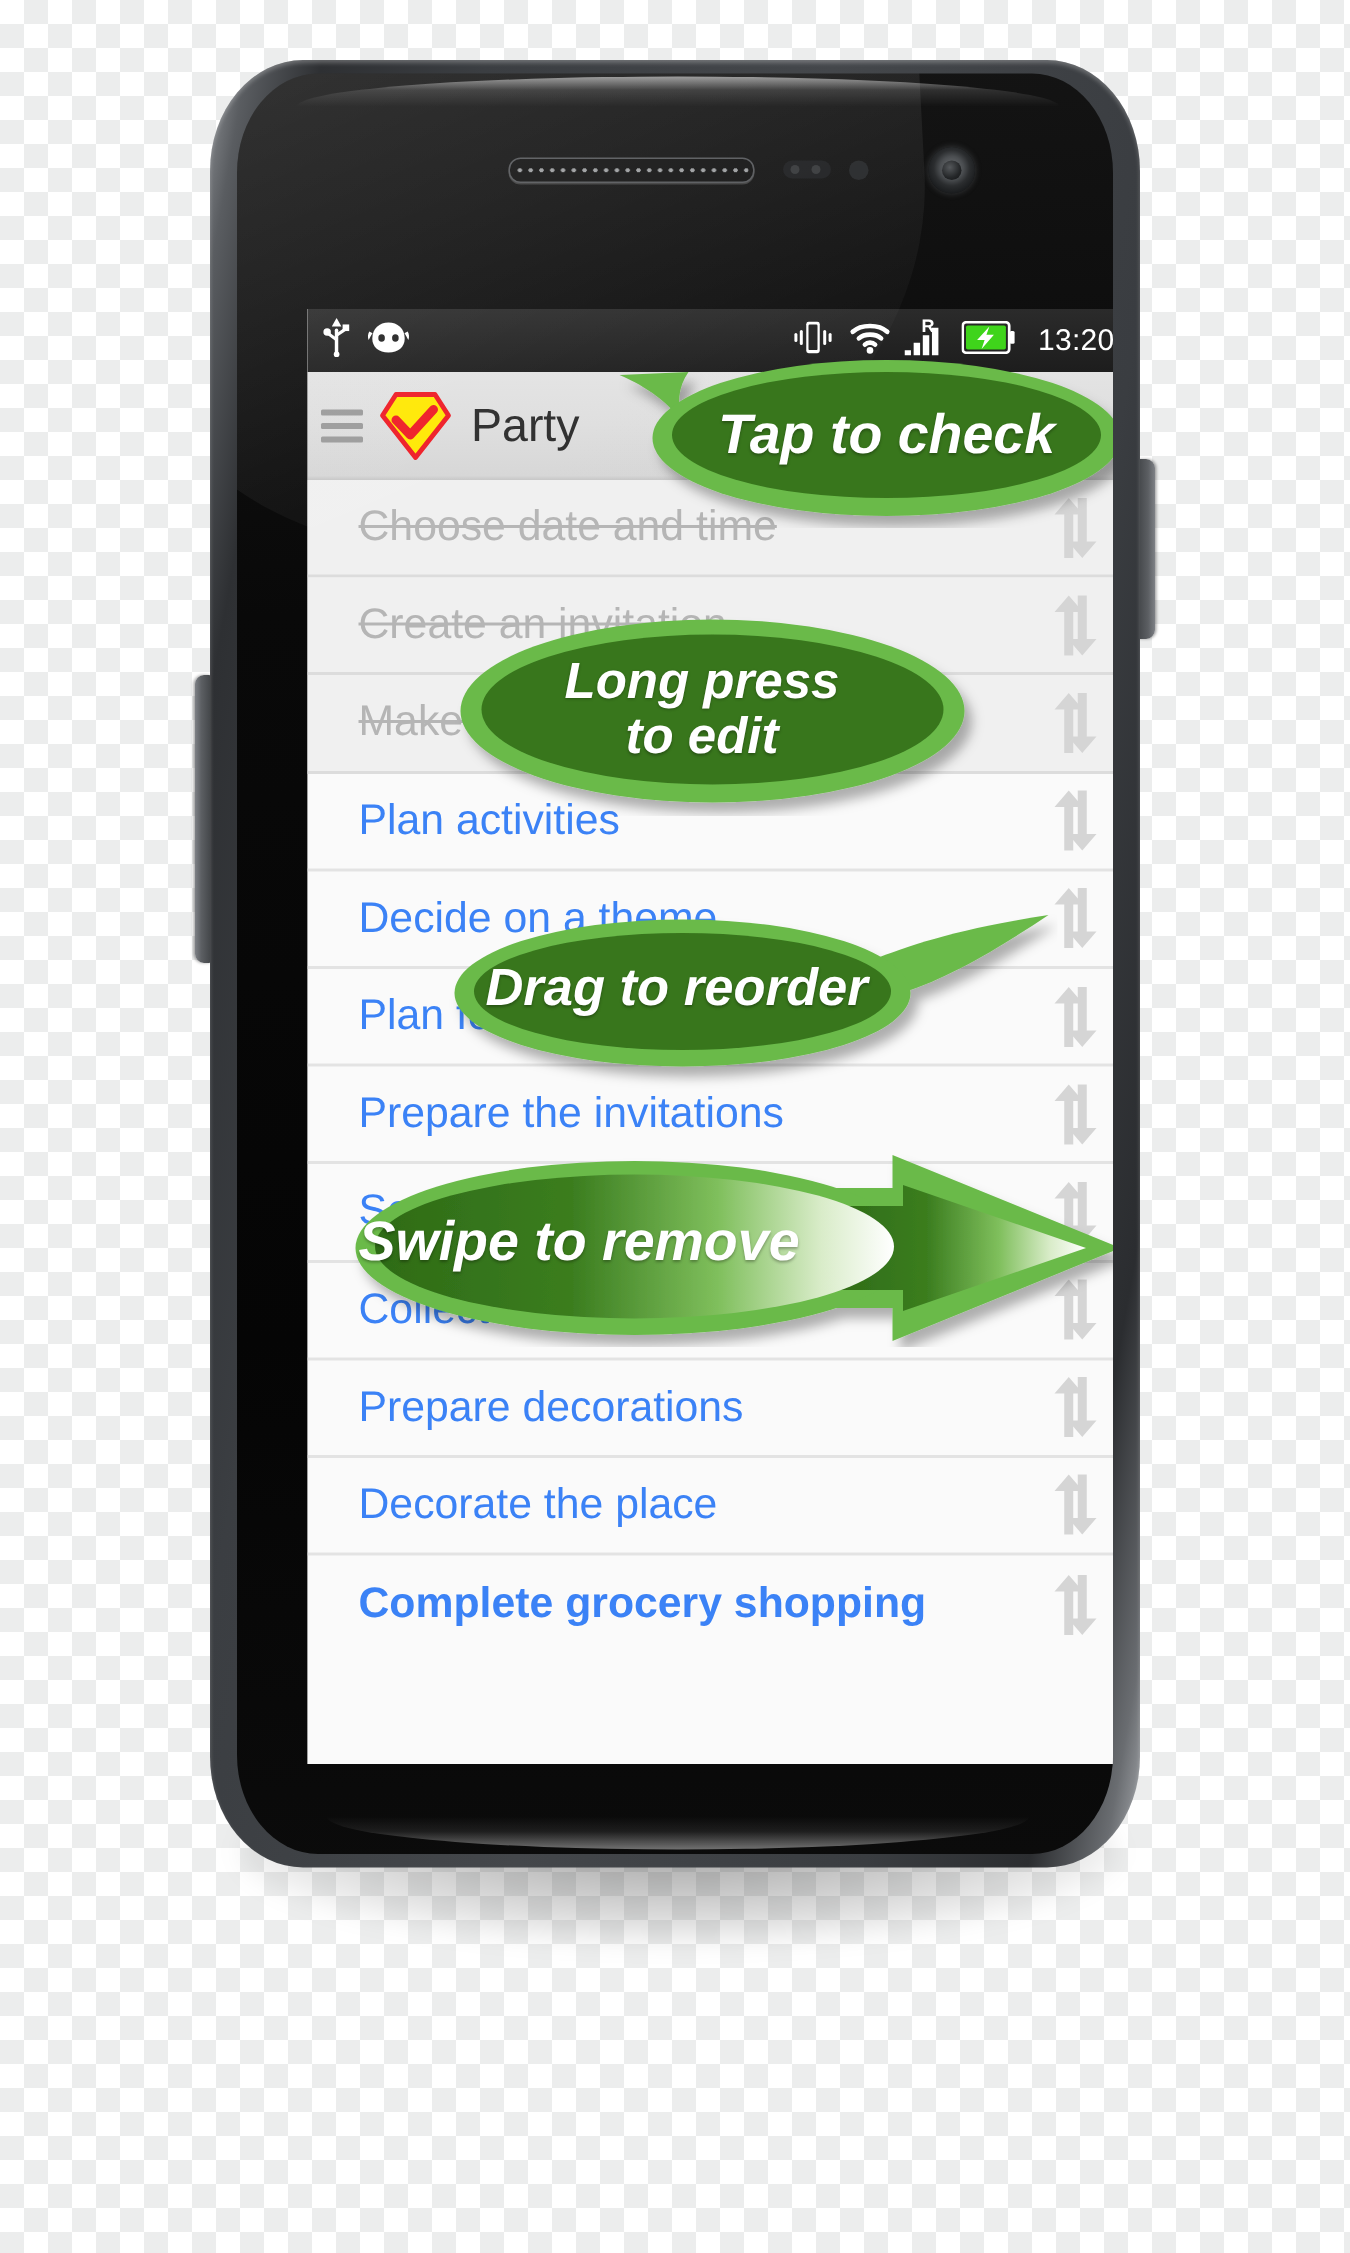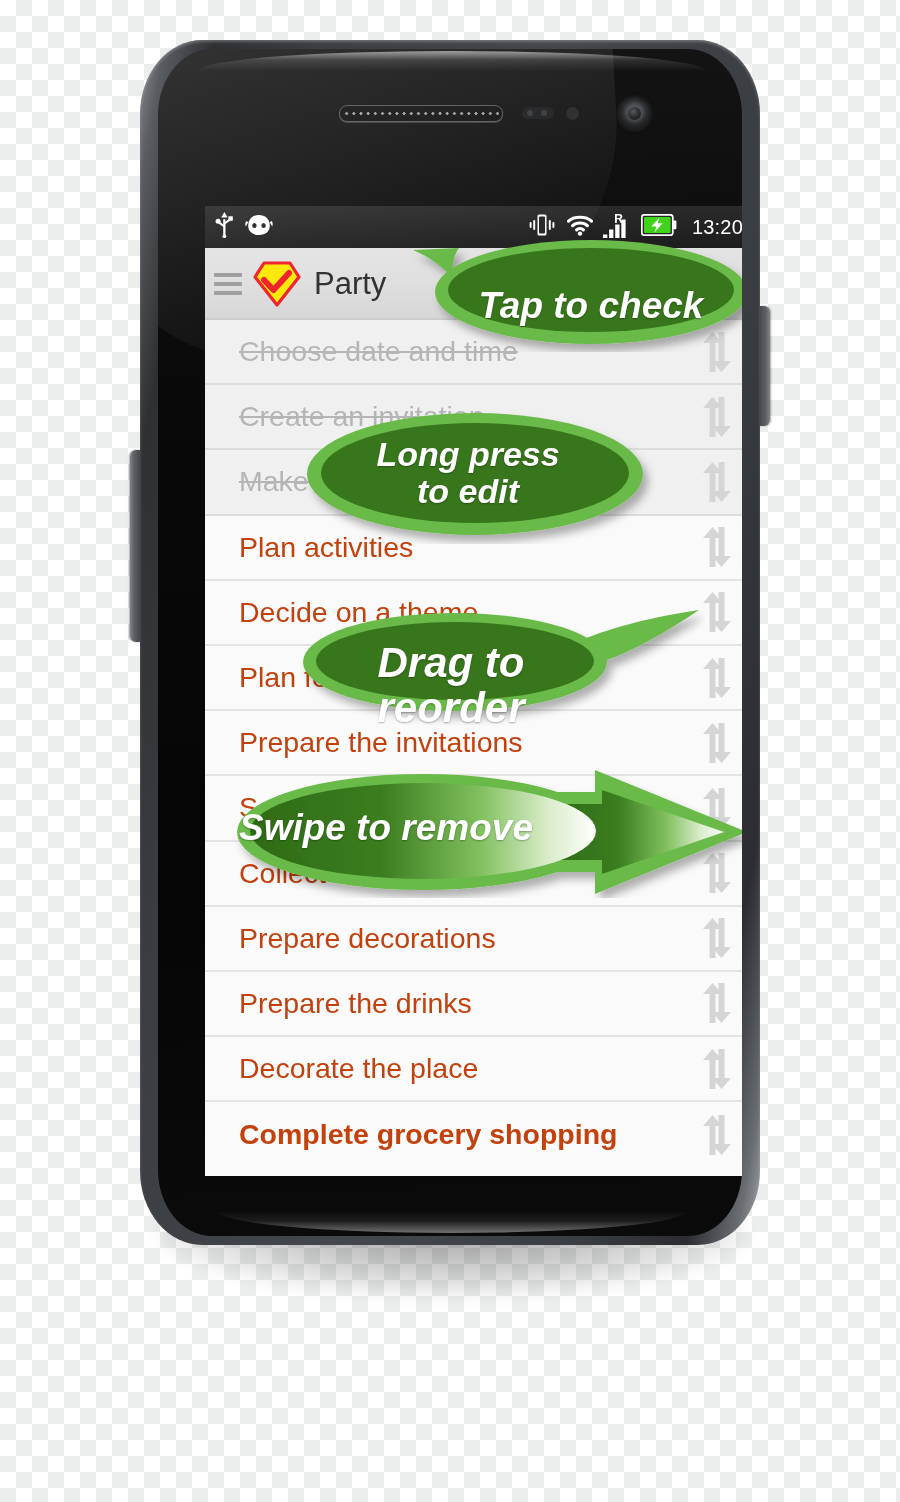--- a/index.html
+++ b/index.html
@@ -249,21 +249,21 @@
     height: 65.2px;
     display: flex;
     align-items: center;
     padding: 0 12px 0 34px;
     border-bottom: 2px solid #e3e3e3;
     box-sizing: border-box;
   }
   .list-row:last-child { border-bottom: none; font-weight: bold; }
   .row-label {
     font-size: 28.5px;
-    color: #c2410c;
+    color: #3b82f6;
     font-family: "Liberation Sans", sans-serif;
     white-space: nowrap;
   }
   .list-row.done .row-label {
     color: #b5b5b5;
     text-decoration: line-through;
     text-decoration-color: #b5b5b5;
   }
   .list-row.shaded { background: #f0f0f0; border-bottom-color: #dcdcdc; }
   .drag-handle { margin-left: auto; line-height: 0; padding-right: 4px; }
@@ -541,29 +541,20 @@
               <div class="list-row">
                 <div class="row-label">Prepare decorations</div>
                 <div class="drag-handle"><svg width="36" height="42" viewBox="0 0 36 42">
     <g fill="#d5d5d5">
       <path d="M10.5 41 L10.5 12 L4 12 L13.5 1 L23 12 L16.5 12 L16.5 41 Z"></path>
       <path d="M25.5 1 L25.5 30 L32 30 L22.5 41 L13 30 L19.5 30 L19.5 1 Z"></path>
     </g>
   </svg></div>
               </div>
               <div class="list-row">
-                <div class="row-label">Prepare the drinks</div>
-                <div class="drag-handle"><svg width="36" height="42" viewBox="0 0 36 42">
-    <g fill="#d5d5d5">
-      <path d="M10.5 41 L10.5 12 L4 12 L13.5 1 L23 12 L16.5 12 L16.5 41 Z"></path>
-      <path d="M25.5 1 L25.5 30 L32 30 L22.5 41 L13 30 L19.5 30 L19.5 1 Z"></path>
-    </g>
-  </svg></div>
-              </div>
-              <div class="list-row">
                 <div class="row-label">Decorate the place</div>
                 <div class="drag-handle"><svg width="36" height="42" viewBox="0 0 36 42">
     <g fill="#d5d5d5">
       <path d="M10.5 41 L10.5 12 L4 12 L13.5 1 L23 12 L16.5 12 L16.5 41 Z"></path>
       <path d="M25.5 1 L25.5 30 L32 30 L22.5 41 L13 30 L19.5 30 L19.5 1 Z"></path>
     </g>
   </svg></div>
               </div>
               <div class="list-row">
                 <div class="row-label">Complete grocery shopping</div>
@@ -582,21 +573,21 @@
                 <filter id="sh1" x="-25%" y="-25%" width="160%" height="170%">
                   <feDropShadow dx="5" dy="7" stdDeviation="4" flood-color="#000000" flood-opacity="0.30"></feDropShadow>
                 </filter>
               </defs>
               <g filter="url(#sh1)">
                 <path d="M6 24 C18 29 38 40 48 56 C44 44 45 32 52 22 Z" fill="#6aba4a"></path>
                 <ellipse cx="184" cy="66" rx="156" ry="52" fill="#6aba4a"></ellipse>
                 <ellipse cx="184" cy="64" rx="143" ry="42" fill="#38761d"></ellipse>
               </g>
             </svg>
-            <div class="callout-text" style="top:44px; font-size:37px; left:40px; right:16px;margin-top:16px;">Tap to check</div>
+            <div class="callout-text" style="top:44px; font-size:37px; left:40px; right:16px;">Tap to check</div>
           </div>
 
           <div class="callout" style="left:98px; top:204px; width:356px; height:134px;">
             <svg width="356" height="134" viewBox="0 0 356 134" style="position:absolute;left:0;top:0;">
               <defs>
                 <filter id="sh2" x="-25%" y="-25%" width="160%" height="170%">
                   <feDropShadow dx="5" dy="7" stdDeviation="4" flood-color="#000000" flood-opacity="0.30"></feDropShadow>
                 </filter>
               </defs>
               <g filter="url(#sh2)">
@@ -614,21 +605,21 @@
                 <filter id="sh3" x="-25%" y="-25%" width="160%" height="180%">
                   <feDropShadow dx="5" dy="7" stdDeviation="4" flood-color="#000000" flood-opacity="0.30"></feDropShadow>
                 </filter>
               </defs>
               <g filter="url(#sh3)">
                 <path d="M286 38 C312 28 344 17 404 8 C368 32 340 48 312 58 Z" fill="#6aba4a"></path>
                 <ellipse cx="160" cy="60" rx="152" ry="49" fill="#6aba4a"></ellipse>
                 <ellipse cx="160" cy="59" rx="139" ry="39" fill="#38761d"></ellipse>
               </g>
             </svg>
-            <div class="callout-text" style="top:38px; font-size:42px; left:6px; right:104px;">Drag to reorder</div>
+            <div class="callout-text" style="top:38px; font-size:35px; left:6px; right:104px;">Drag to reorder</div>
           </div>
 
           <div class="callout" style="left:18px; top:560px; width:528px; height:132px;">
             <svg width="528" height="132" viewBox="0 0 528 132" style="position:absolute;left:0;top:0;">
               <defs>
                 <filter id="sh4" x="-20%" y="-25%" width="150%" height="175%">
                   <feDropShadow dx="5" dy="7" stdDeviation="4" flood-color="#000000" flood-opacity="0.30"></feDropShadow>
                 </filter>
                 <linearGradient id="gradFill" x1="0" y1="0" x2="1" y2="0">
                   <stop offset="0%" stop-color="#2e6b16"></stop>

